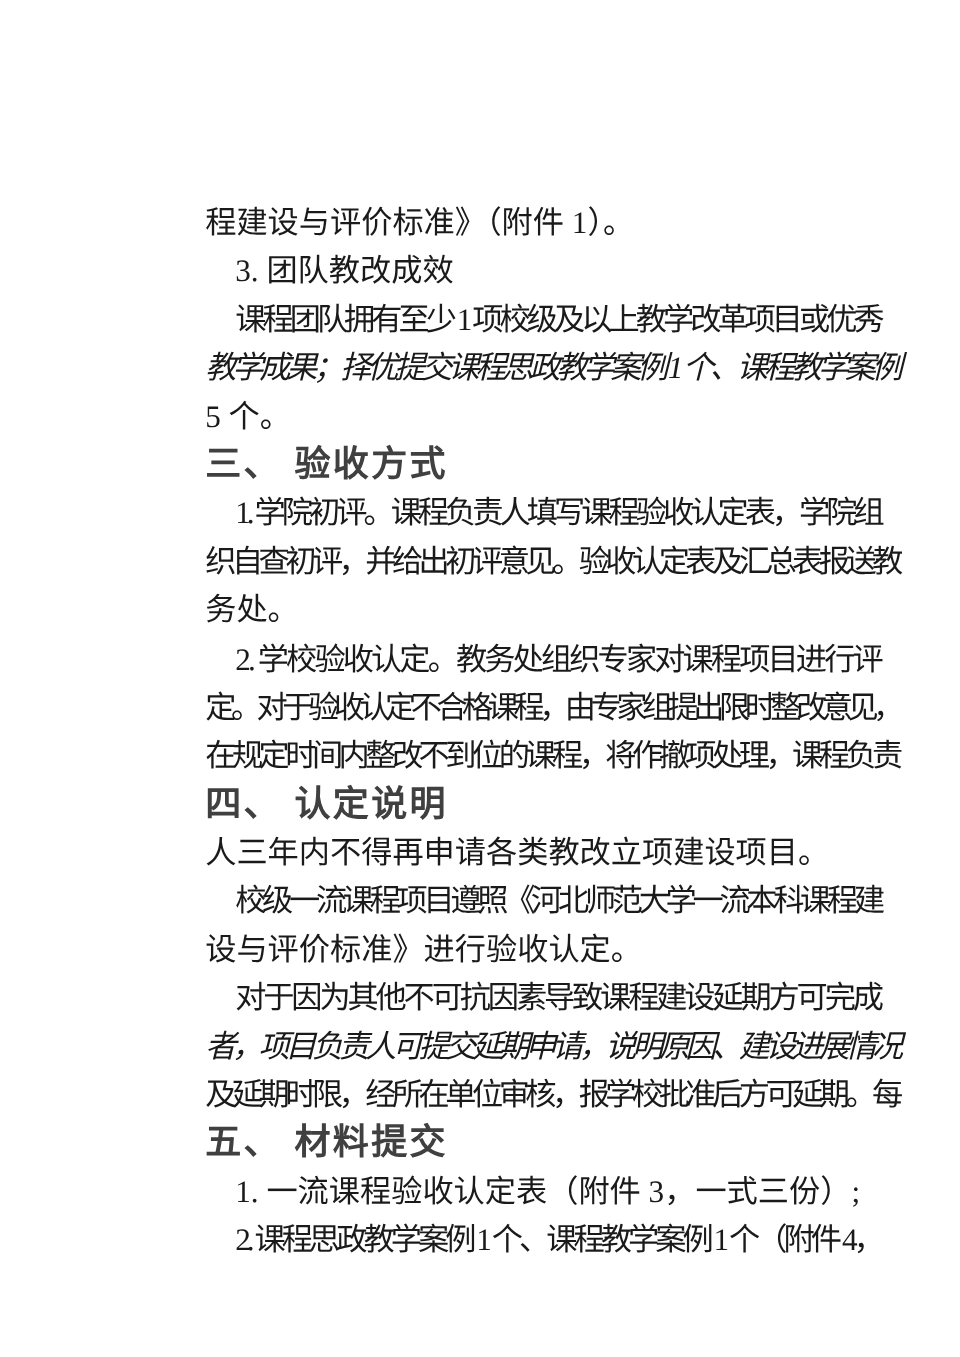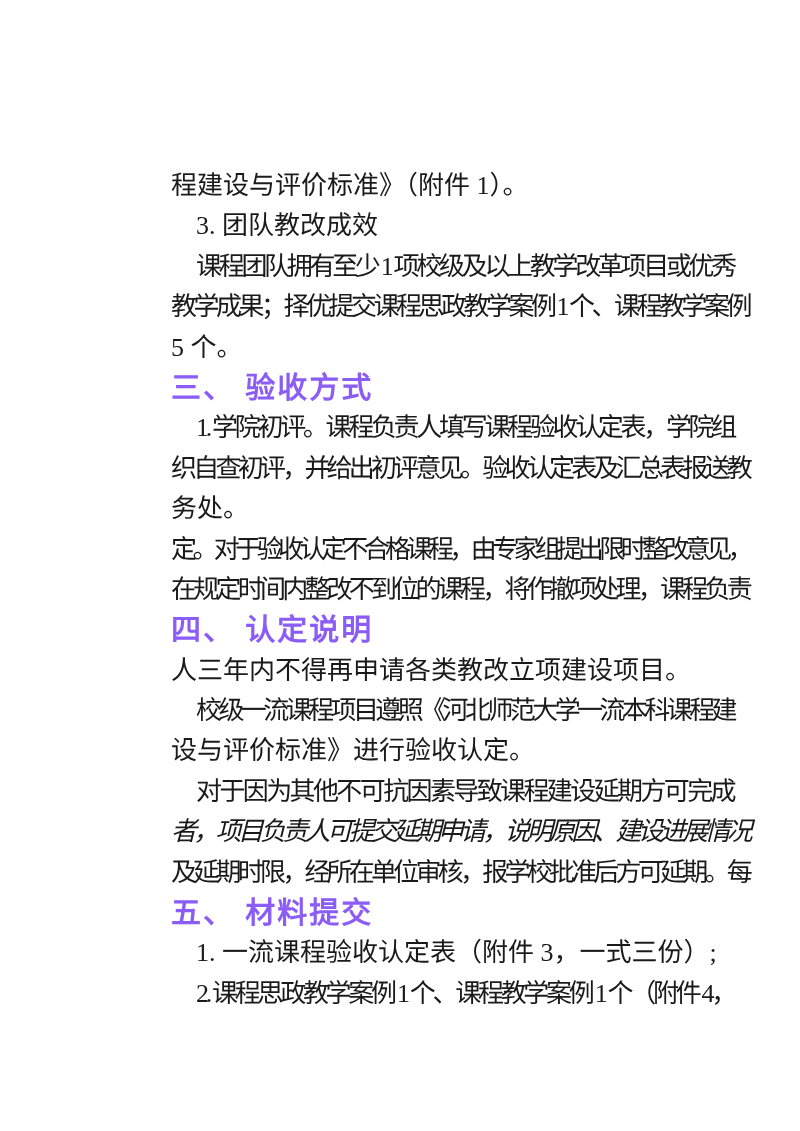--- a/index.html
+++ b/index.html
@@ -30,40 +30,41 @@
     white-space: pre;
     overflow: visible;
   }
   .line > span { display: inline-block; }
   .indent { padding-left: 40px; }
   .heading {
     font-family: "Liberation Sans", "DejaVu Sans", sans-serif;
     font-weight: 700;
     font-size: 30px;
     letter-spacing: 2px;
-    color: #8b5cf6;
+    color: #404040;
   }
 </style>
 </head>
 <body>
 
 <div class="page">
   <main class="content">
 
     <div class="line"><span>程建设与评价标准》（附件 1）。</span></div>
     <div class="line indent"><span>3. 团队教改成效</span></div>
     <div class="line indent fit"><span style="letter-spacing: -3.30829px;">课程团队拥有至少 1 项校级及以上教学改革项目或优秀</span></div>
-    <div class="line fit"><span style="letter-spacing: -3.50056px;">教学成果；择优提交课程思政教学案例 1 个、课程教学案例</span></div>
+    <div class="line fit"><span style="letter-spacing: -3.50056px; font-style: italic;">教学成果；择优提交课程思政教学案例 1 个、课程教学案例</span></div>
     <div class="line"><span>5 个。</span></div>
 
     <div class="line heading"><span>三、 验收方式</span></div>
 
     <div class="line indent fit"><span style="letter-spacing: -3.30829px;">1. 学院初评。课程负责人填写课程验收认定表，学院组</span></div>
     <div class="line fit"><span style="letter-spacing: -3.76983px;">织自查初评，并给出初评意见。验收认定表及汇总表报送教</span></div>
     <div class="line"><span>务处。</span></div>
+    <div class="line indent fit"><span style="letter-spacing: -2.40062px;">2. 学校验收认定。教务处组织专家对课程项目进行评</span></div>
     <div class="line fit"><span style="letter-spacing: -4.59317px;">定。对于验收认定不合格课程，由专家组提出限时整改意见，</span></div>
     <div class="line fit"><span style="letter-spacing: -3.76983px;">在规定时间内整改不到位的课程，将作撤项处理，课程负责</span></div>
     <div class="line heading"><span>四、 认定说明</span></div>
 
     <div class="line"><span>人三年内不得再申请各类教改立项建设项目。</span></div>
 
     <div class="line indent fit"><span style="letter-spacing: -3.58398px;">校级一流课程项目遵照《河北师范大学一流本科课程建</span></div>
     <div class="line"><span>设与评价标准》进行验收认定。</span></div>
     <div class="line indent fit"><span style="letter-spacing: -2.60938px;">对于因为其他不可抗因素导致课程建设延期方可完成</span></div>
     <div class="line fit"><span style="letter-spacing: -3.76983px; font-style: italic;">者，项目负责人可提交延期申请，说明原因、建设进展情况</span></div>

